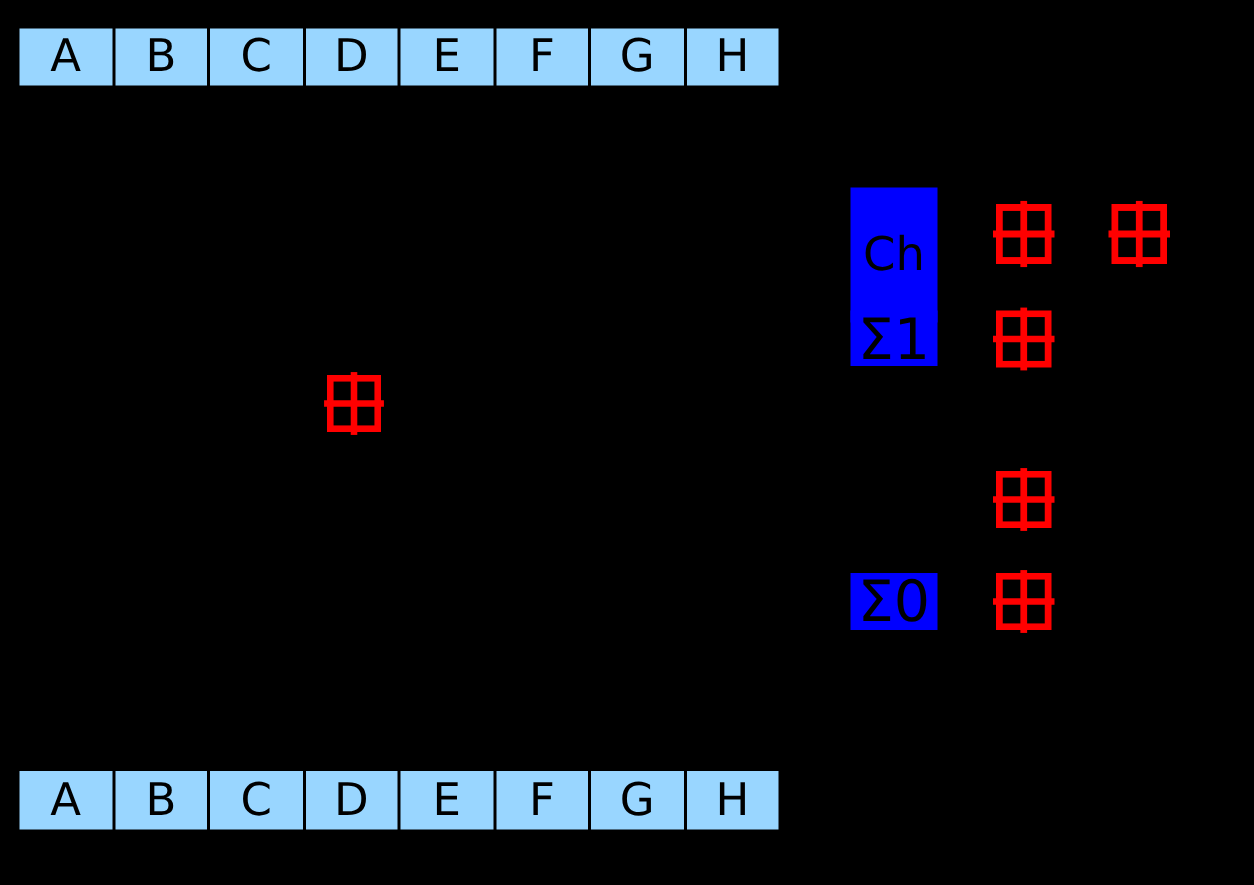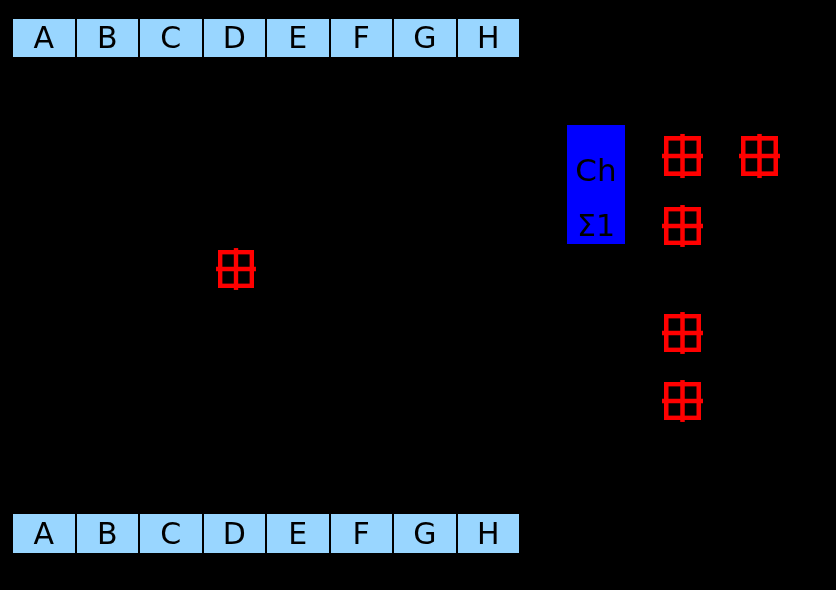--- a/index.html
+++ b/index.html
@@ -39,21 +39,21 @@
     left: 567px;
     width: 58px;
     background: var(--fn-fill, #0000ff);
     color: var(--label-text, #000000);
     display: flex;
     align-items: center;
     justify-content: center;
     line-height: 1;
   }
   .fn-tall { height: 90px; font-size: 31px; }
-  .fn-short { height: 38px; font-size: 30px; align-items: center; }
+  .fn-short { height: 38px; font-size: 38px; align-items: center; }
   #fn-ch     { top: 125px; }
   #fn-sigma1 { top: 207px; height: 37px; }
   #fn-ma     { top: 299px; }
   #fn-sigma0 { top: 382px; }
   .adder { position: absolute; }
   .adder svg {
     display: block;
     width: 100%;
     height: 100%;
     overflow: visible;
@@ -96,20 +96,23 @@
 
   <div class="fn-box fn-tall" id="fn-ch">
     <span>Ch</span>
   </div>
 
   <div class="fn-box fn-short" id="fn-sigma1">
     <span>Σ1</span>
   </div>
 
 
+  <div class="fn-box fn-short" id="fn-sigma0">
+    <span>Σ0</span>
+  </div>
 
   <div class="adder" id="adder-left">
     <svg viewBox="0 0 37 39" preserveAspectRatio="none">
       <rect x="2.25" y="2.25" width="32.5" height="34.5"></rect>
       <line x1="18.5" y1="-2" x2="18.5" y2="41"></line>
       <line x1="-2" y1="19.5" x2="39" y2="19.5"></line>
     </svg>
   </div>
 
   <div class="adder" id="adder-ch-inner">

